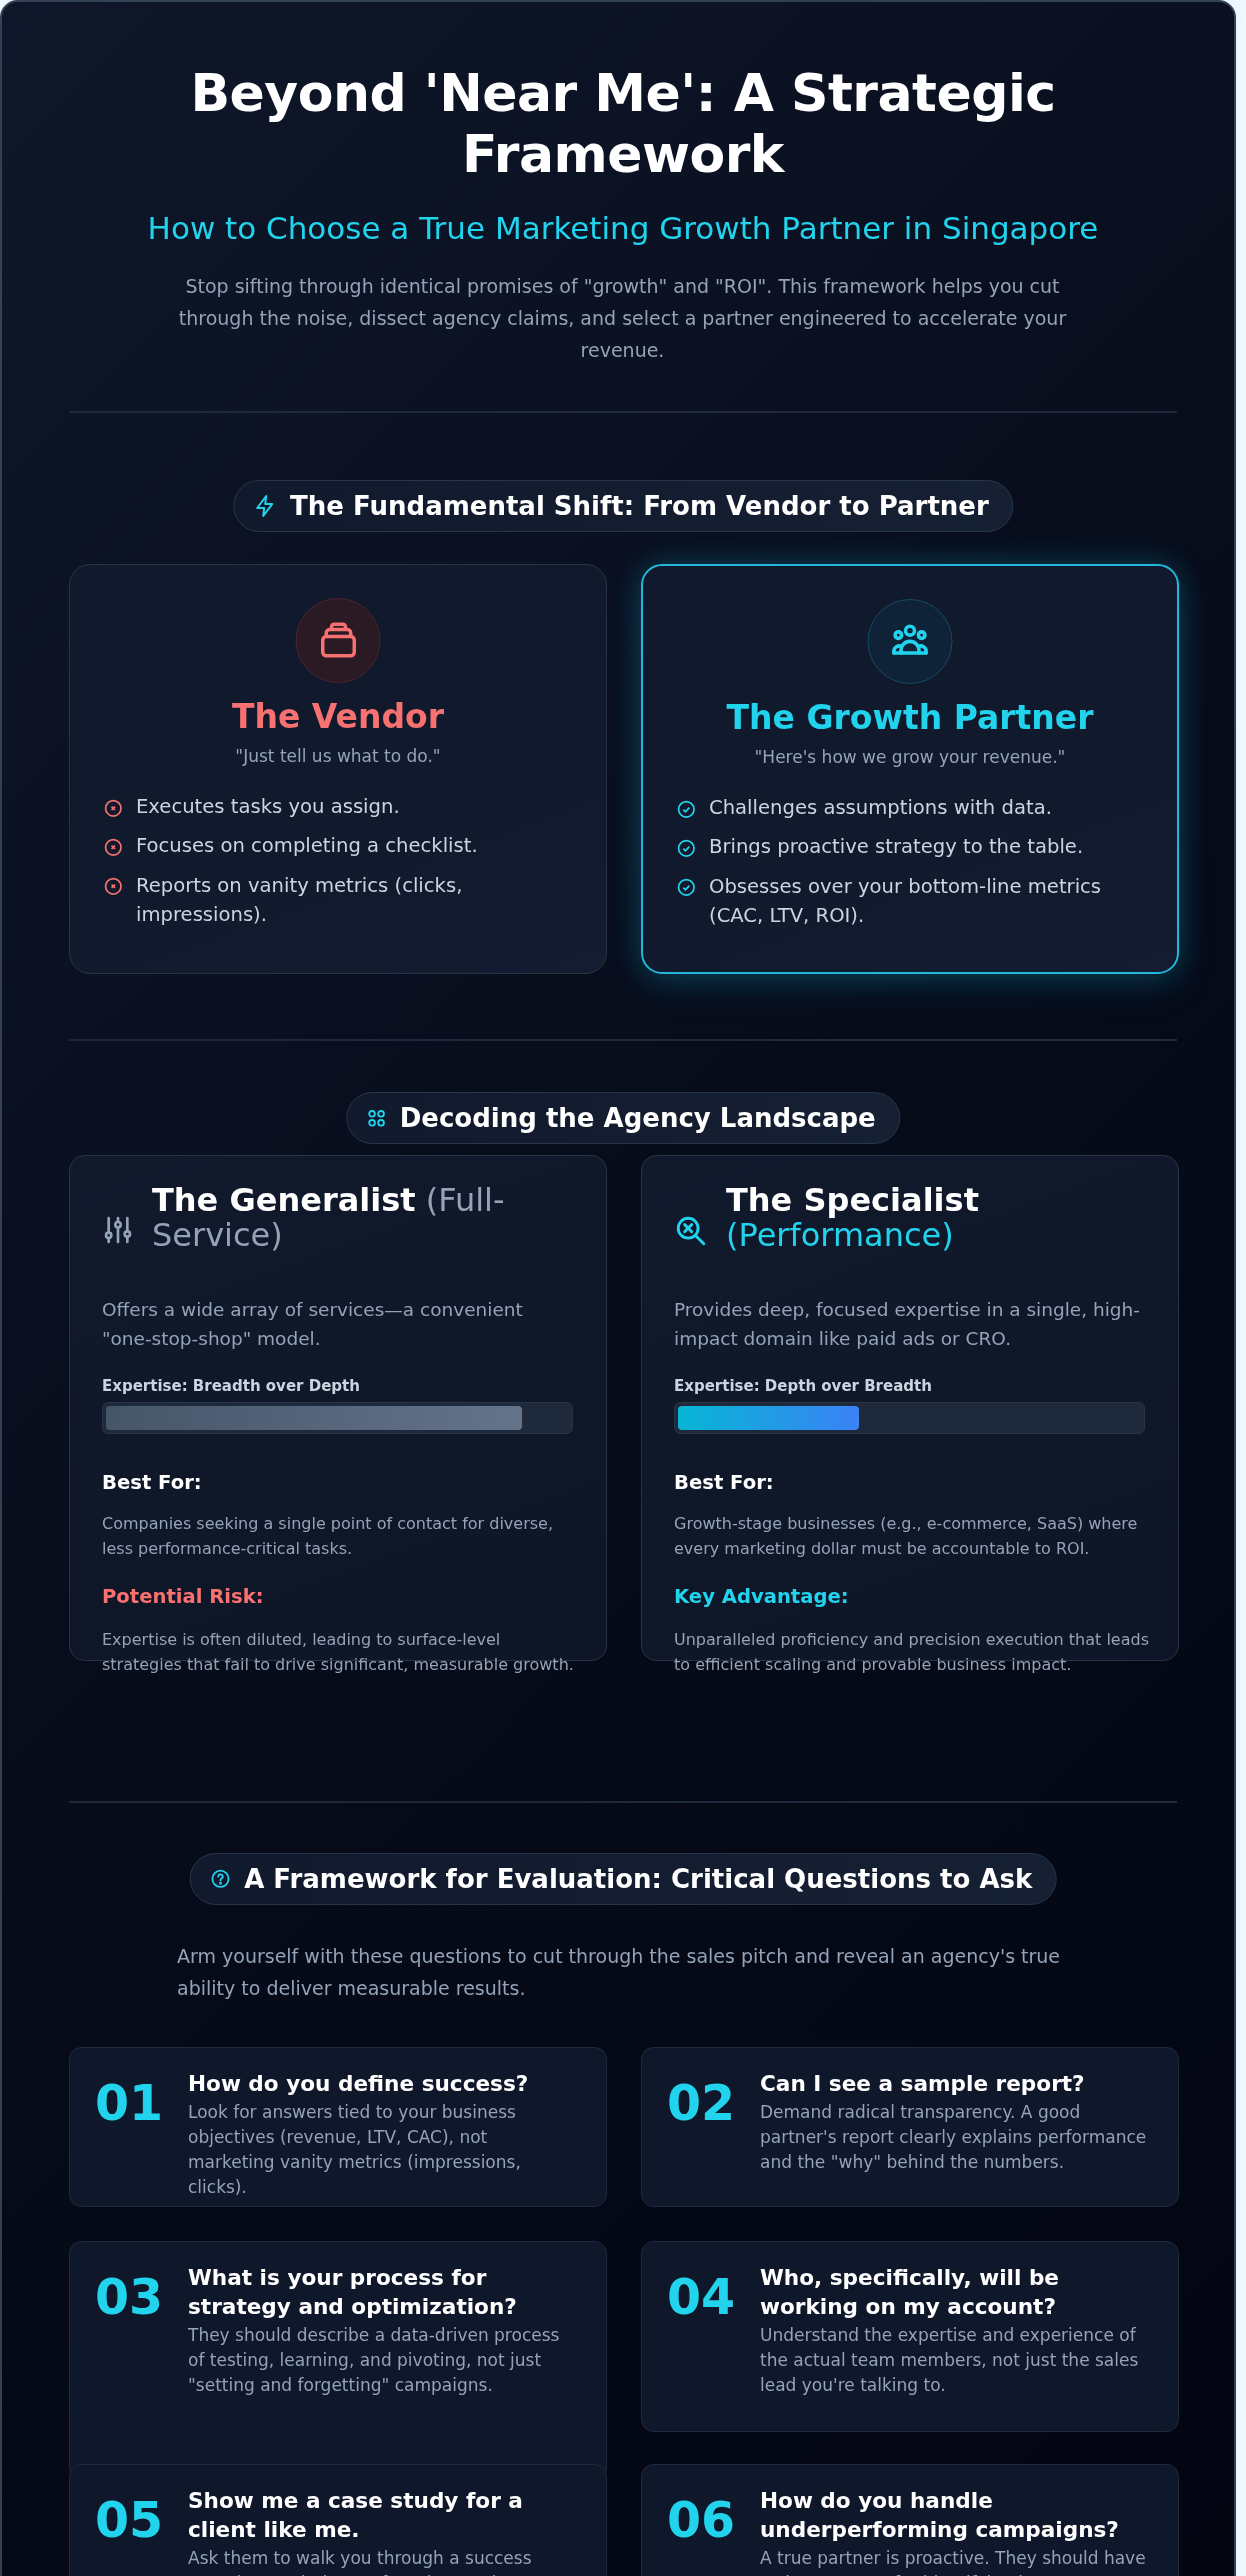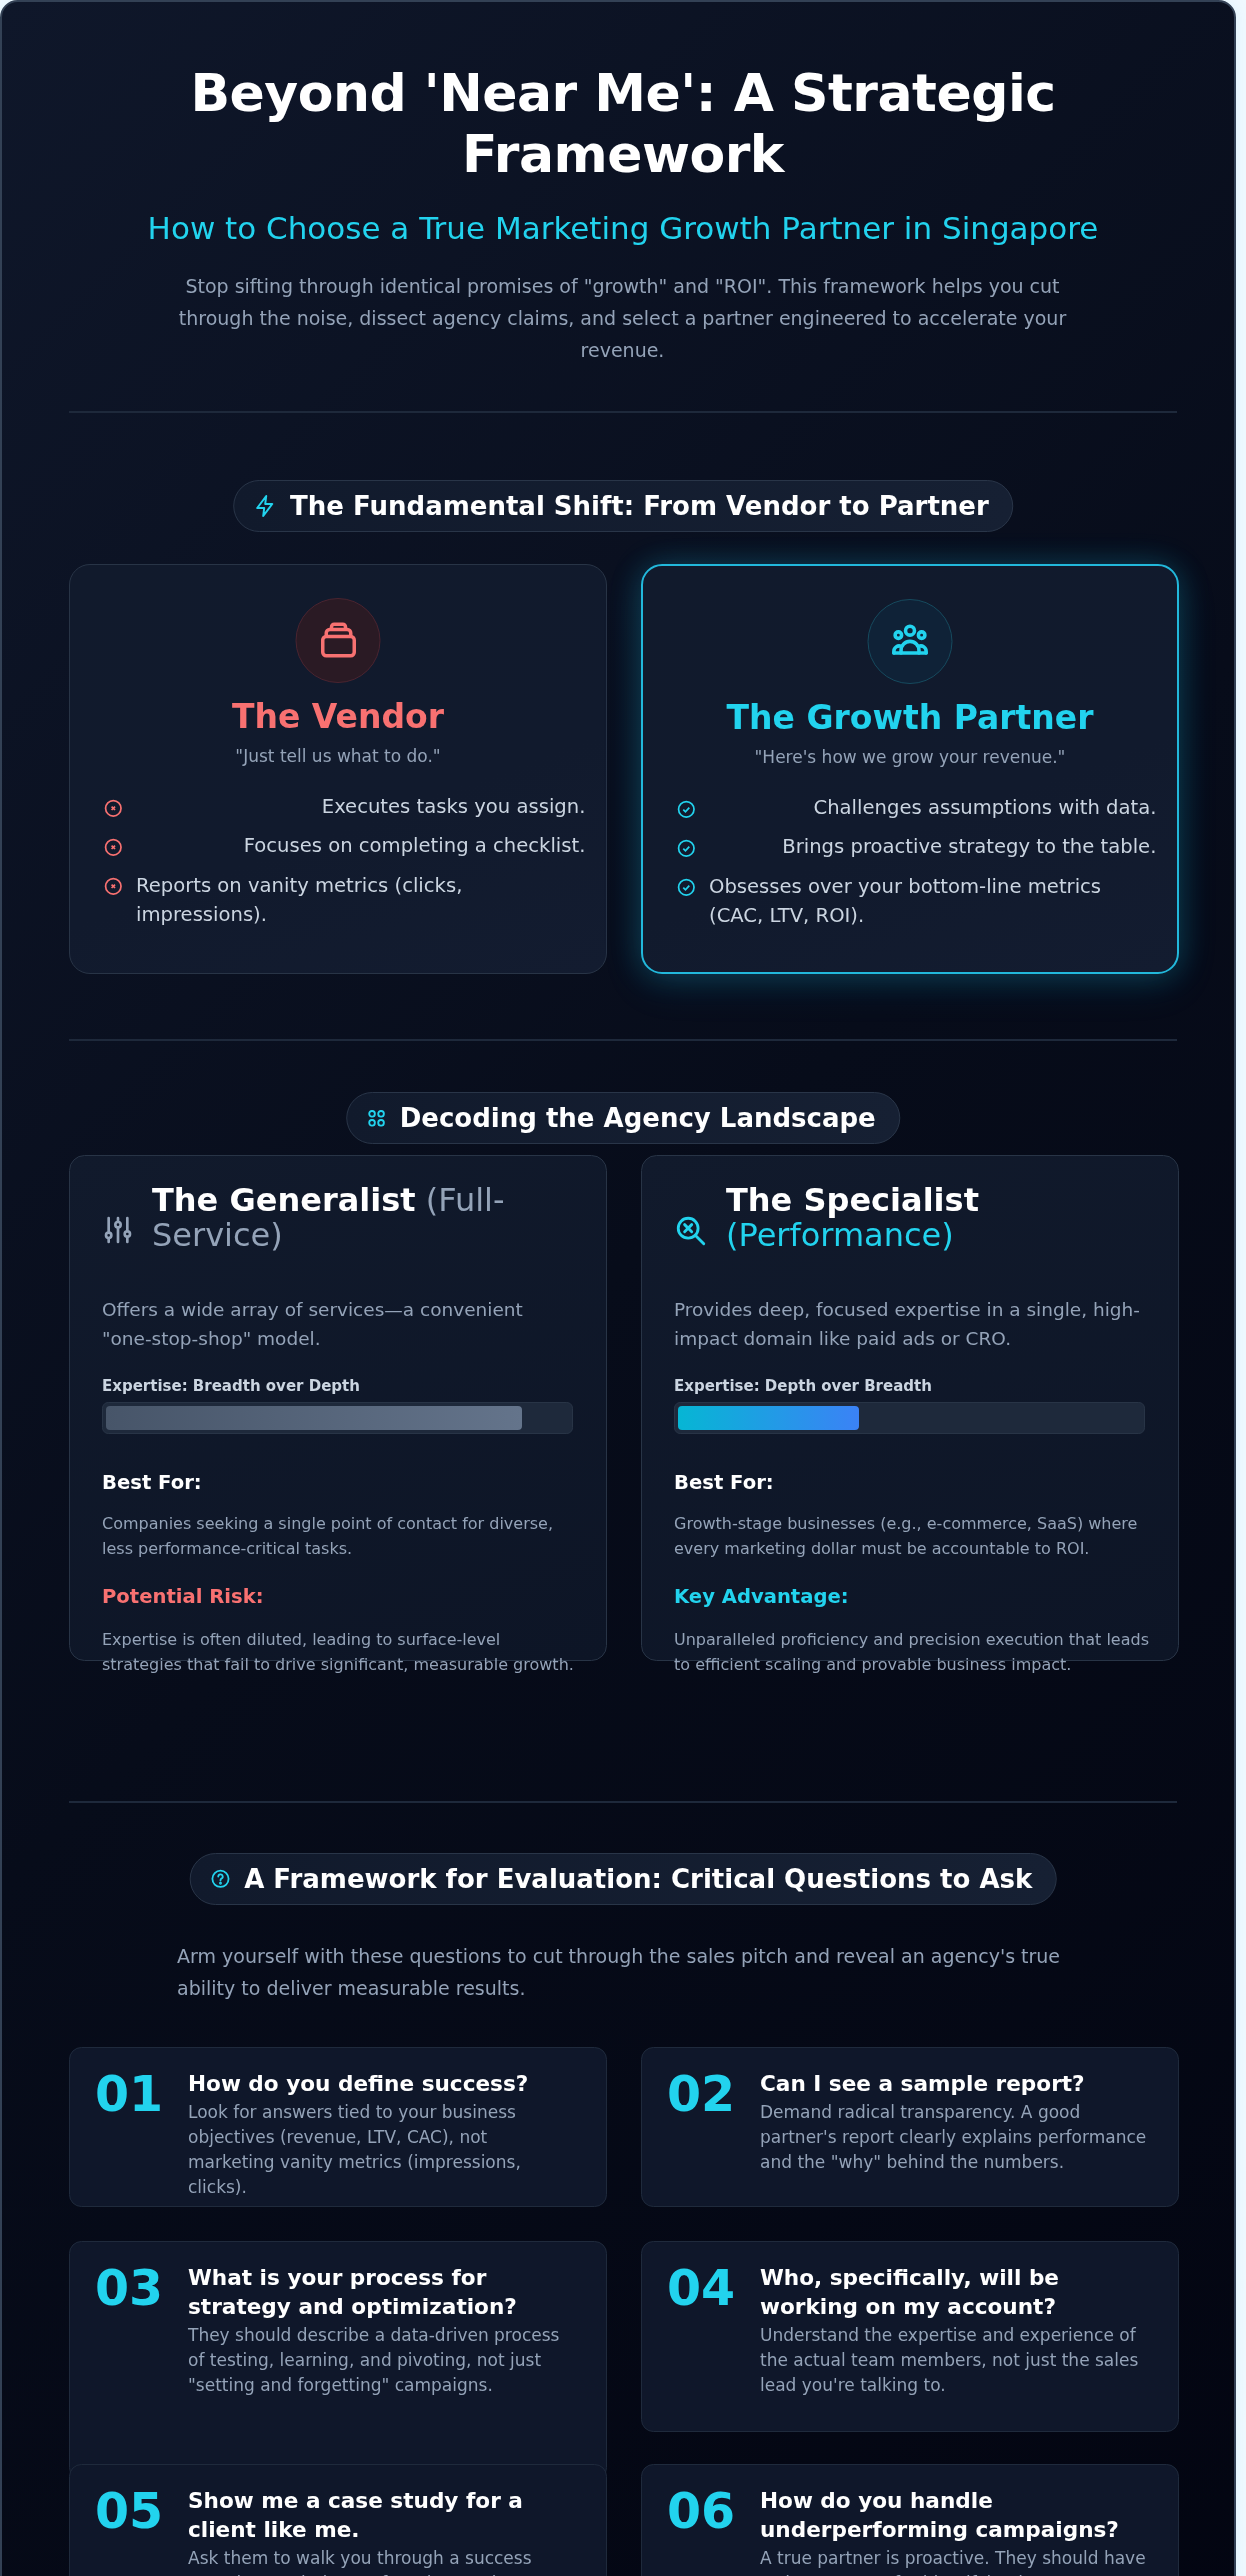--- a/index.html
+++ b/index.html
@@ -79,21 +79,21 @@
   }
   .vendor .vp-title { color: #f87171; }
   .partner .vp-title { color: #22d3ee; }
   .vp-quote {
     position: absolute; left: 0; width: 100%; top: 180px;
     text-align: center; color: #94a3b8; font-size: 17px; line-height: 23px;
   }
   .vp-list { position: absolute; left: 33px; right: 20.6px; top: 227px; list-style: none; }
   .vp-list li {
     display: flex; align-items: flex-start; gap: 12.4px;
-    color: #cbd5e1; font-size: 19.6px; line-height: 29px; margin-bottom: 5.2px; justify-content: space-between;
+    color: #cbd5e1; font-size: 19.6px; line-height: 29px; margin-bottom: 5.2px;
   }
   .vp-list li .li-icon { flex: 0 0 20.6px; margin-top: 5.2px; }
 
   
   .gs-card {
     position: absolute; top: 1153px; width: 538px; height: 506px;
     border: 1.5px solid #283446; border-radius: 15.5px;
     background: linear-gradient(160deg, #111a2c, #0d1526);
   }
   .gs-card.generalist { left: 0; }
@@ -138,21 +138,21 @@
   .q-intro {
     position: absolute; left: 108px; top: 1938px; width: 891px;
     color: #94a3b8; font-size: 19px; line-height: 32px;
   }
   .q-card {
     position: absolute; width: 538px;
     border: 1.5px solid #1f2a3c; border-radius: 12.4px;
     background: #0f172a;
   }
   .q-card .q-num {
-    position: absolute; left: 25px; top: 22px;
+    position: absolute; left: 25px; top: 31px;
     color: #22d3ee; font-size: 49px; font-weight: bold; line-height: 49px;
   }
   .q-card .q-body { position: absolute; left: 118px; right: 28px; top: 20.6px; }
   .q-title { color: #ffffff; font-size: 21.6px; font-weight: bold; line-height: 29px; margin-bottom: 2.1px; }
   .q-text { color: #94a3b8; font-size: 17px; line-height: 25px; }
 </style>
 </head>
 <body>
 
 <div class="frame">

